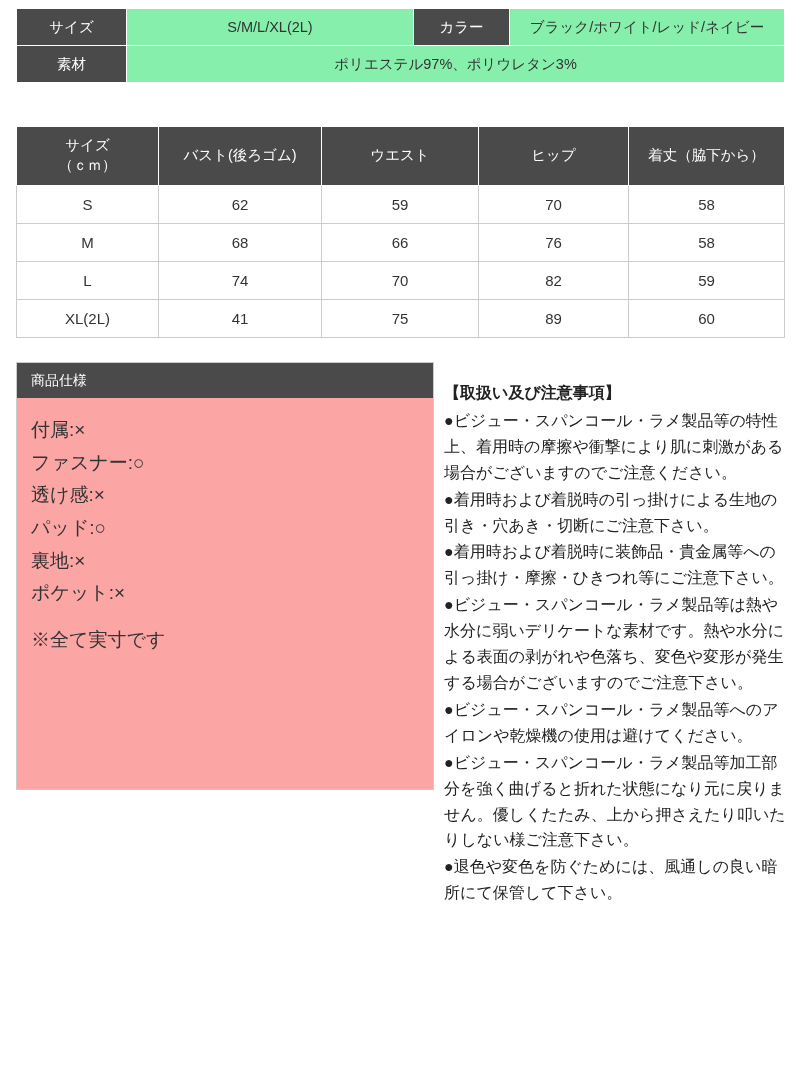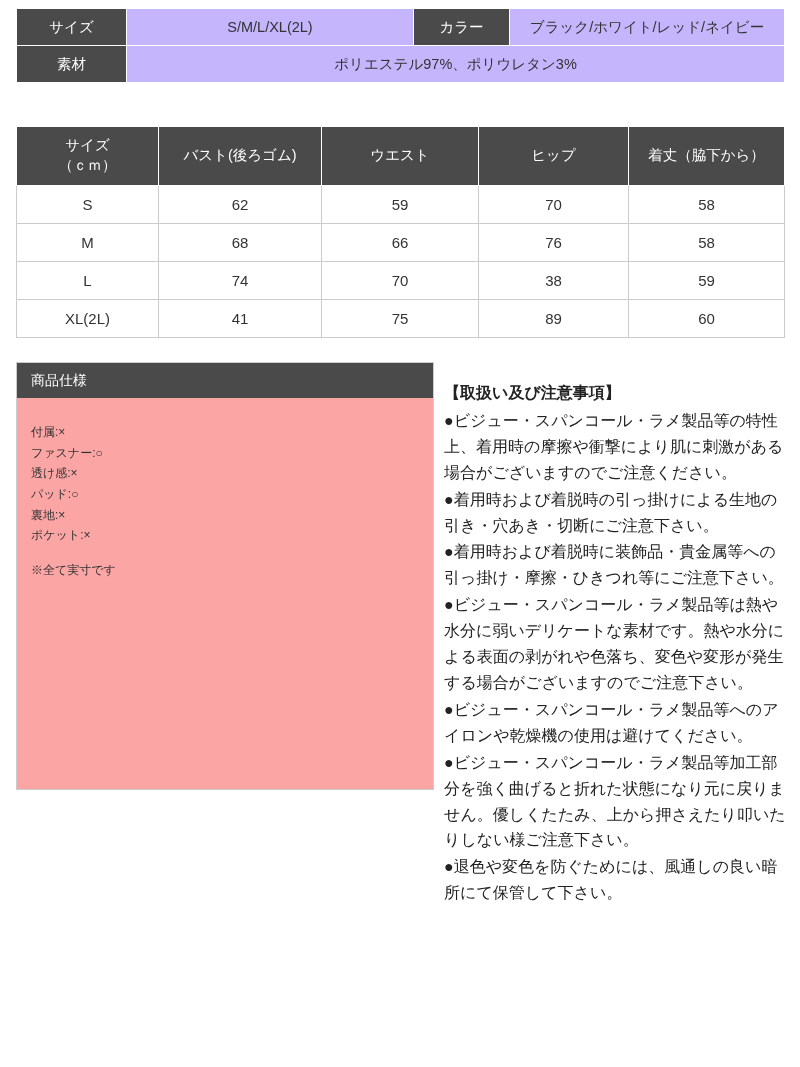--- a/index.html
+++ b/index.html
@@ -37,21 +37,21 @@
     text-align: center;
     vertical-align: middle;
     padding: 0 4px;
   }
   .spec-head {
     background: #4a4a4a;
     color: #ffffff;
     font-weight: normal;
   }
   .spec-val {
-    background: #c4b5fd;
+    background: #86efac;
     color: #333333;
   }
 
   
   .size-table {
     position: absolute;
     left: 16px;
     top: 126px;
     width: 768px;
     border-collapse: collapse;
@@ -91,22 +91,22 @@
   .spec-box-title {
     background: #4a4a4a;
     color: #ffffff;
     font-size: 14px;
     height: 35px;
     line-height: 35px;
     padding-left: 14px;
     box-sizing: border-box;
   }
   .spec-box-body {
-    padding: 24px 0 0 14px;
-    font-size: 12px;
+    padding: 16px 0 0 14px;
+    font-size: 19px;
     line-height: 1.72;
     color: #333333;
   }
   .spec-box-body .gap {
     height: 14px;
   }
 
   .notes {
     position: absolute;
     left: 444px;
@@ -183,21 +183,21 @@
         <td>M</td>
         <td>68</td>
         <td>66</td>
         <td>76</td>
         <td>58</td>
       </tr>
       <tr>
         <td>L</td>
         <td>74</td>
         <td>70</td>
-        <td>38</td>
+        <td>82</td>
         <td>59</td>
       </tr>
       <tr>
         <td>XL(2L)</td>
         <td>41</td>
         <td>75</td>
         <td>89</td>
         <td>60</td>
       </tr>
     </tbody>

